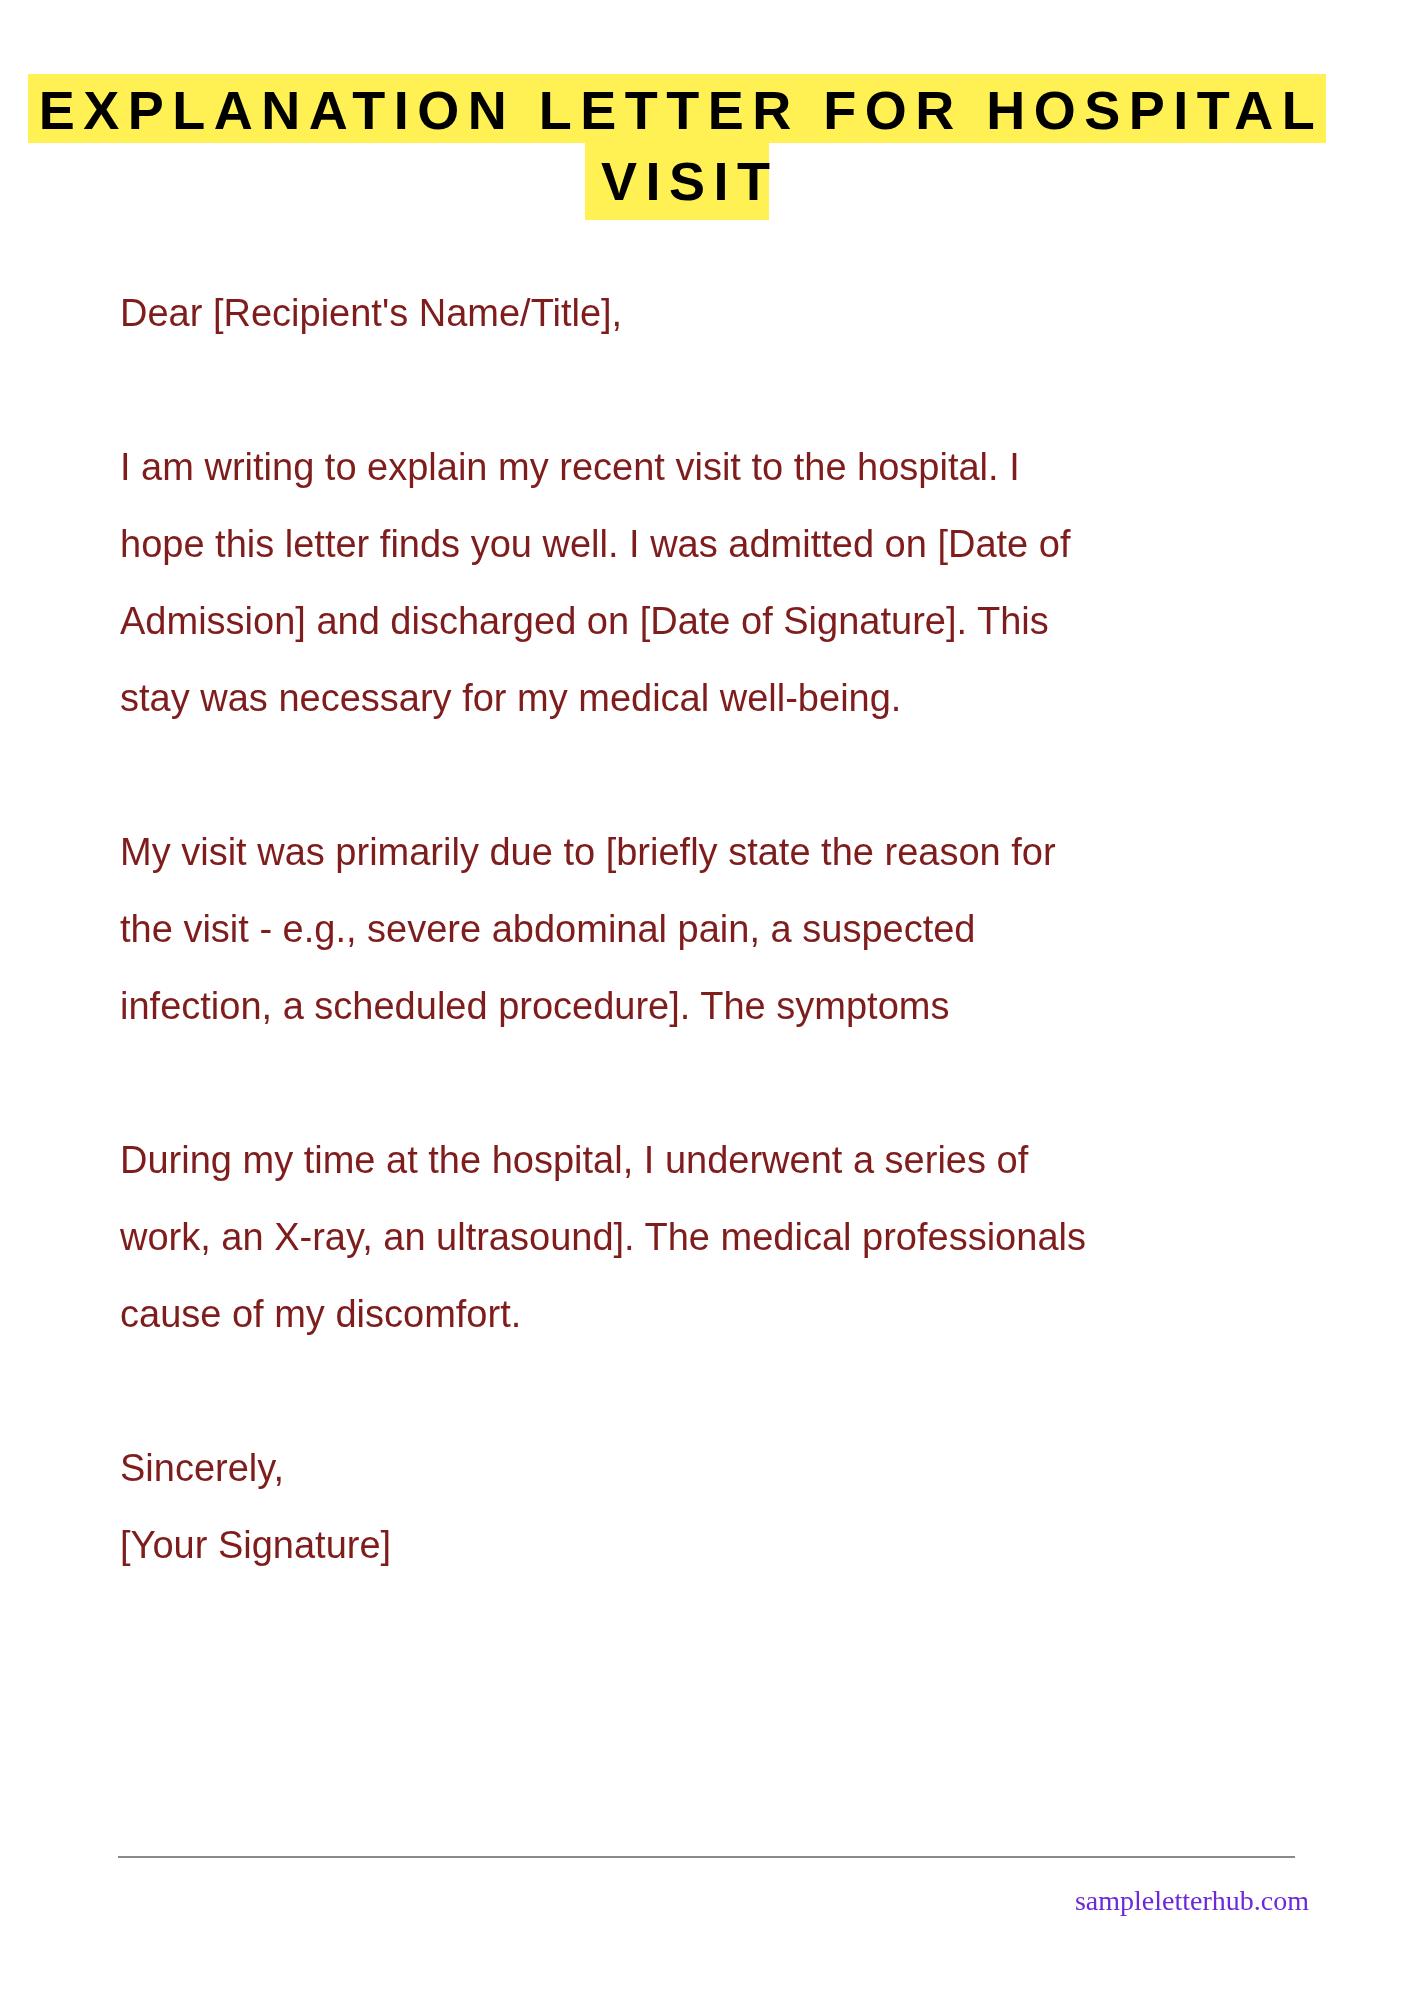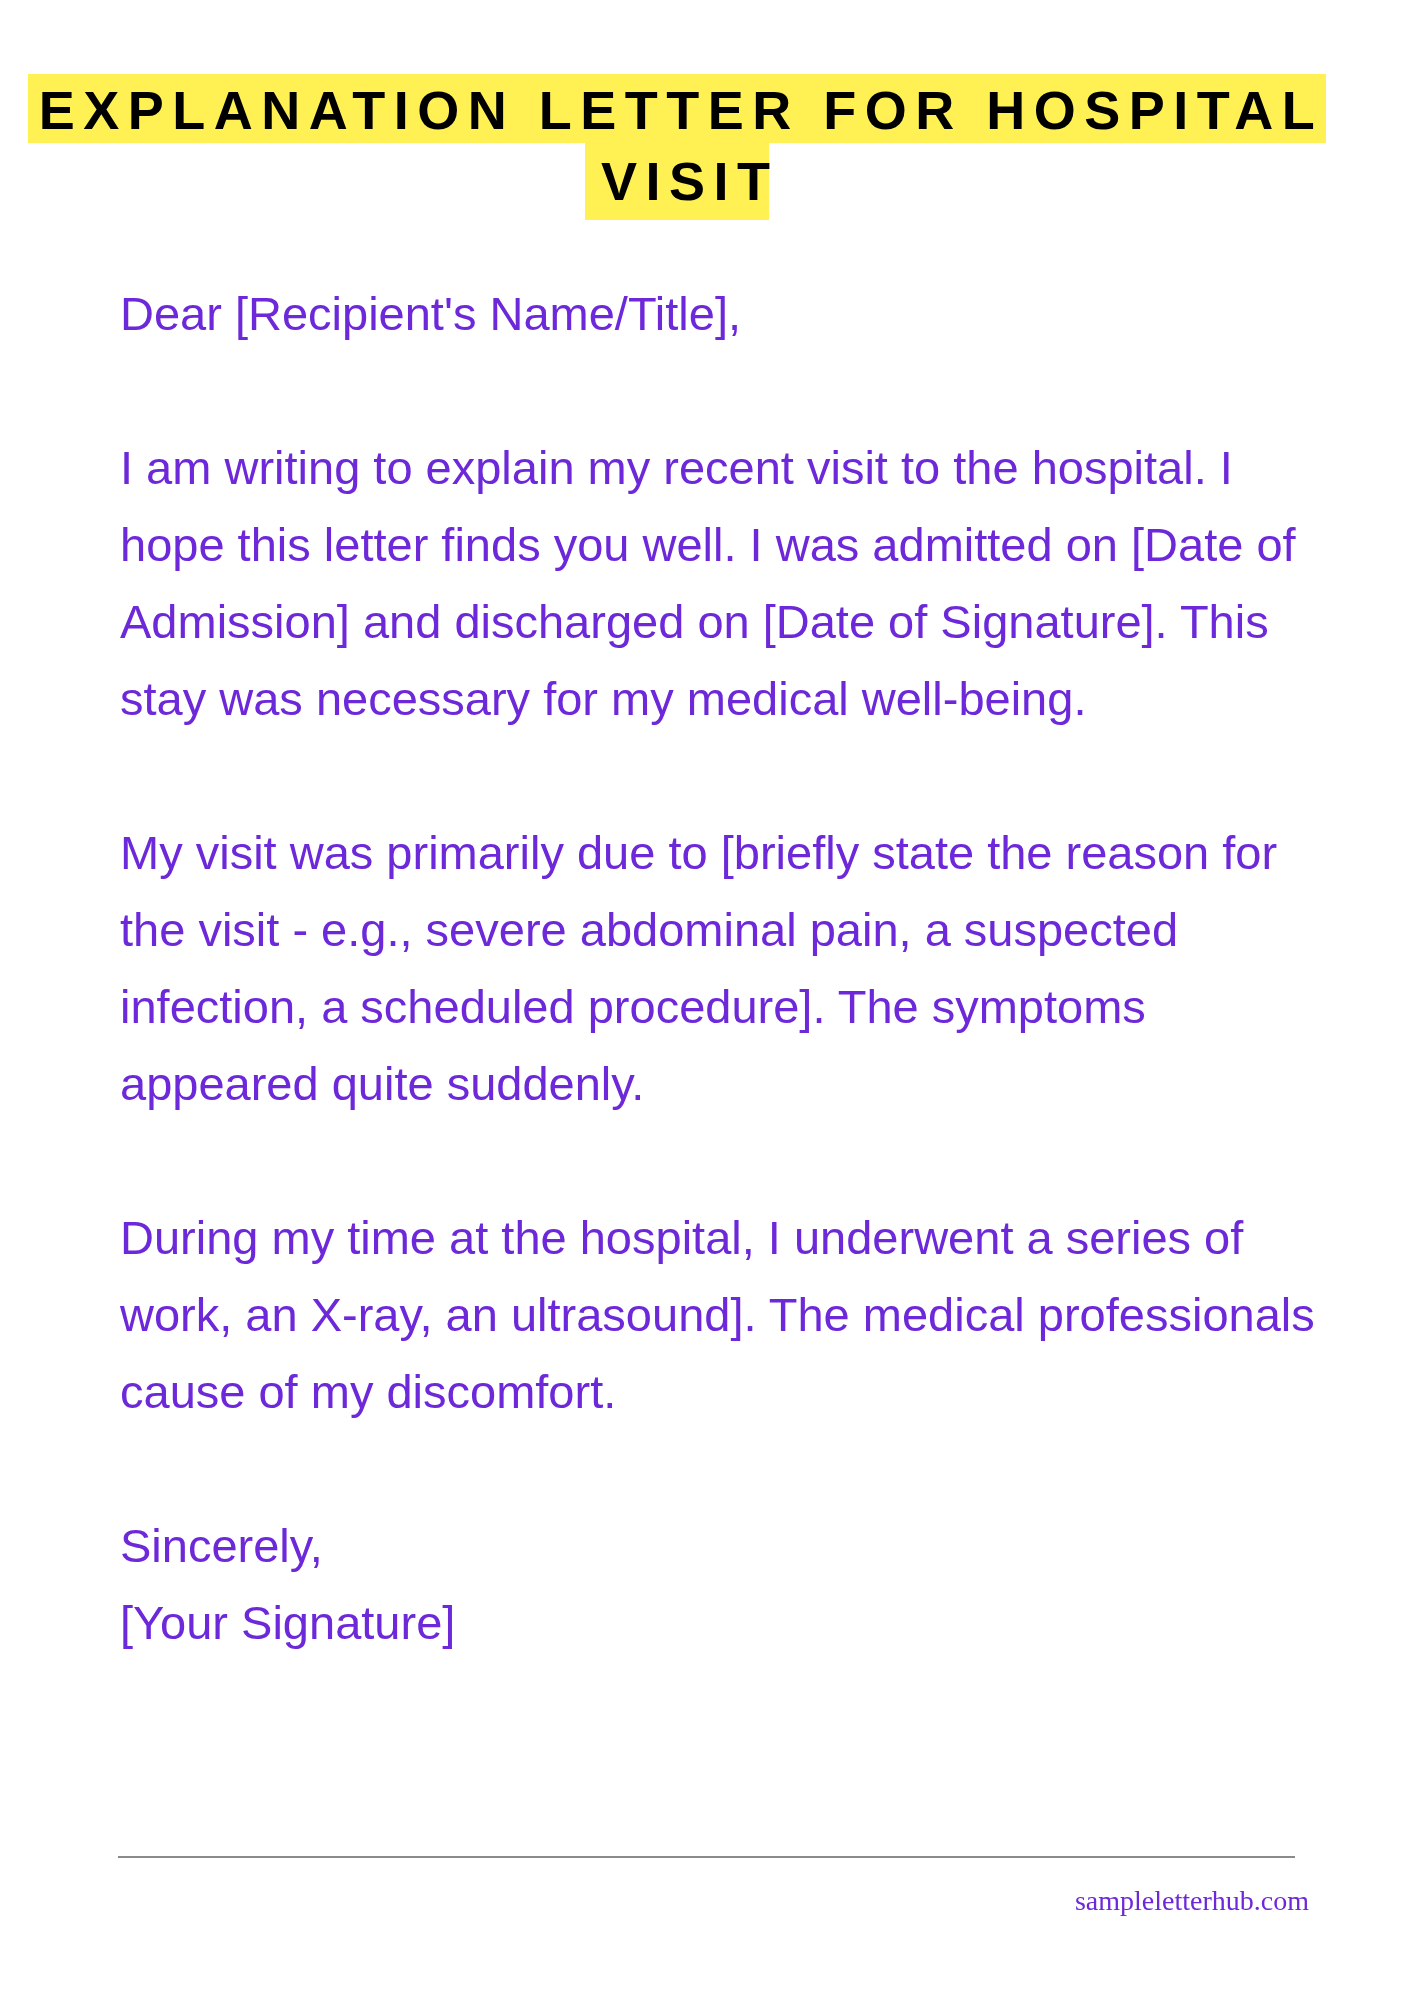--- a/index.html
+++ b/index.html
@@ -20,23 +20,23 @@
   }
   .title-line-1 { left: 28px; top: 74px; width: 1298px; height: 69px; line-height: 72px; padding-left: 8px; }
   .title-line-2 { left: 585px; top: 143px; width: 184px; height: 77px; line-height: 77px; padding-left: 16px; }
 
   .letter-body {
     position: absolute;
     left: 120px;
     top: 275px;
     width: 1260px;
     font-family: "Liberation Sans", sans-serif;
-    font-size: 47px;
+    font-size: 38px;
     line-height: 77px;
-    color: #6d28d9;
+    color: #7f1d1d;
   }
   .line { display: block; height: 77px; white-space: nowrap; }
   .blank { display: block; height: 77px; }
 
   .divider {
     position: absolute;
     left: 118px;
     top: 1856px;
     width: 1177px;
     height: 2px;
@@ -70,21 +70,20 @@
       <span class="line">hope this letter finds you well. I was admitted on [Date of</span>
       <span class="line">Admission] and discharged on [Date of Signature]. This</span>
       <span class="line">stay was necessary for my medical well-being.</span>
     </div>
     <span class="blank"></span>
 
     <div>
       <span class="line">My visit was primarily due to [briefly state the reason for</span>
       <span class="line">the visit - e.g., severe abdominal pain, a suspected</span>
       <span class="line">infection, a scheduled procedure]. The symptoms</span>
-      <span class="line">appeared quite suddenly.</span>
     </div>
     <span class="blank"></span>
 
     <div>
       <span class="line">During my time at the hospital, I underwent a series of</span>
       <span class="line">work, an X-ray, an ultrasound]. The medical professionals</span>
       <span class="line">cause of my discomfort.</span>
     </div>
     <span class="blank"></span>
 

